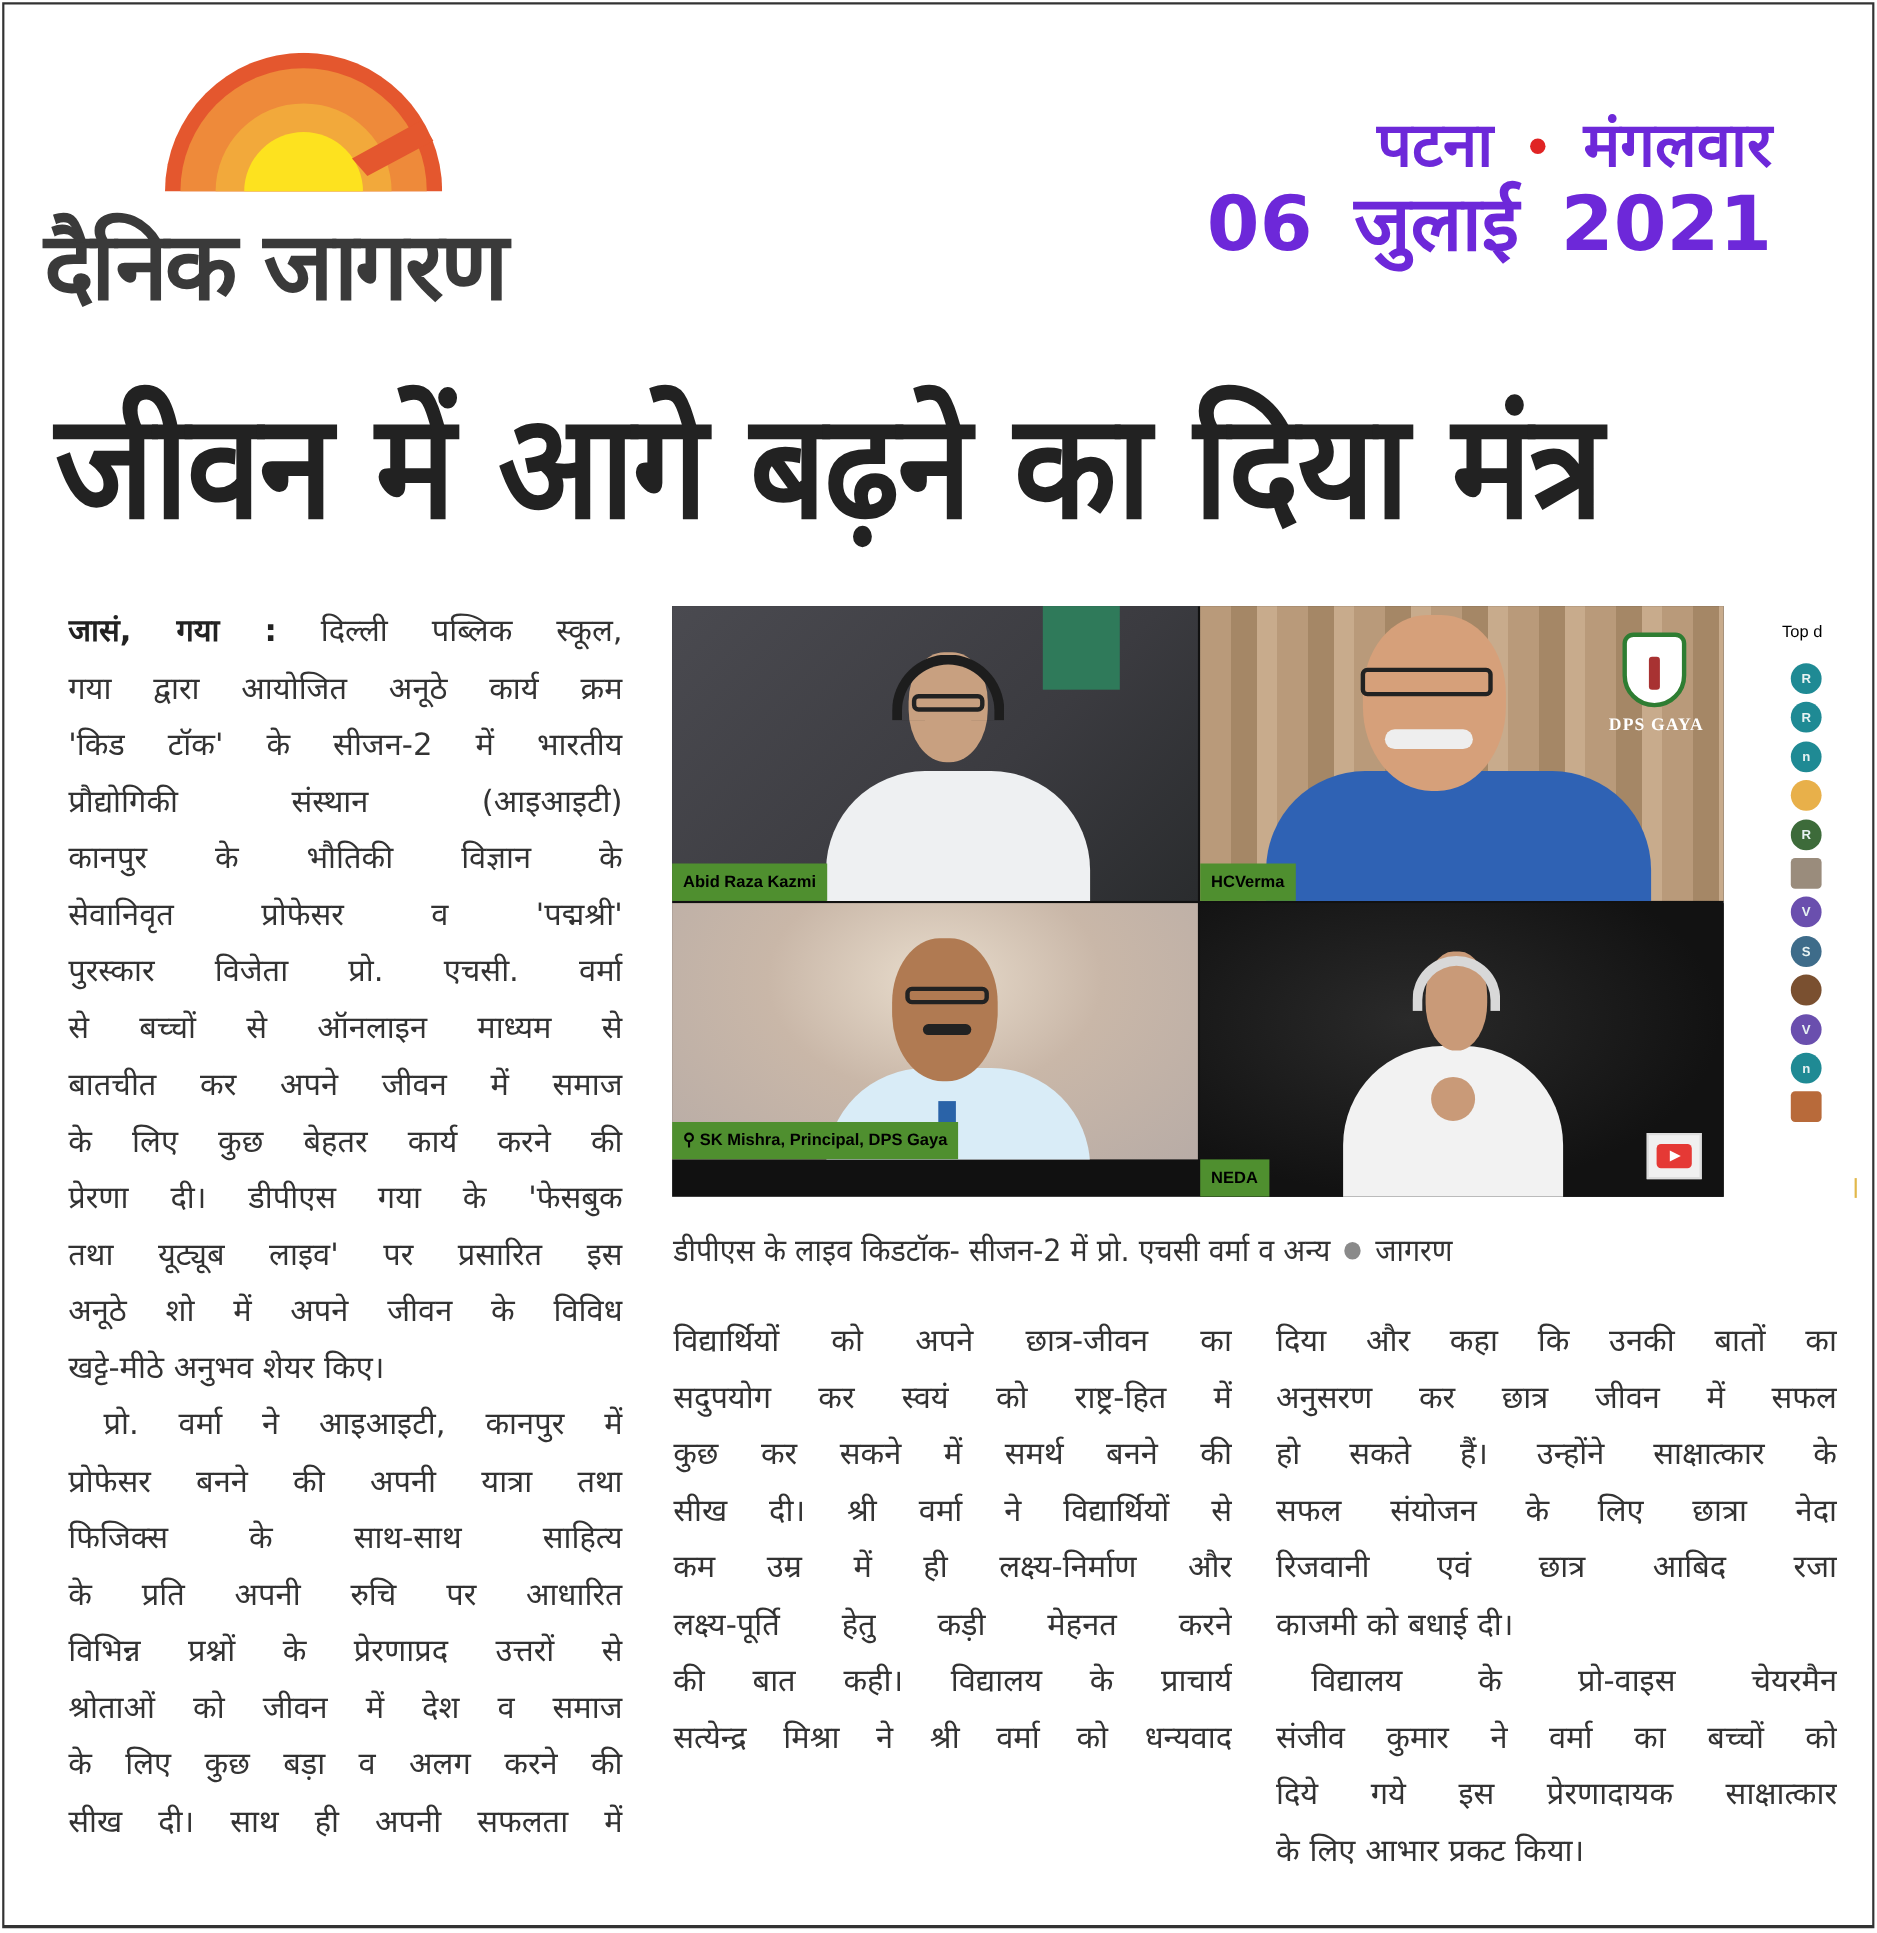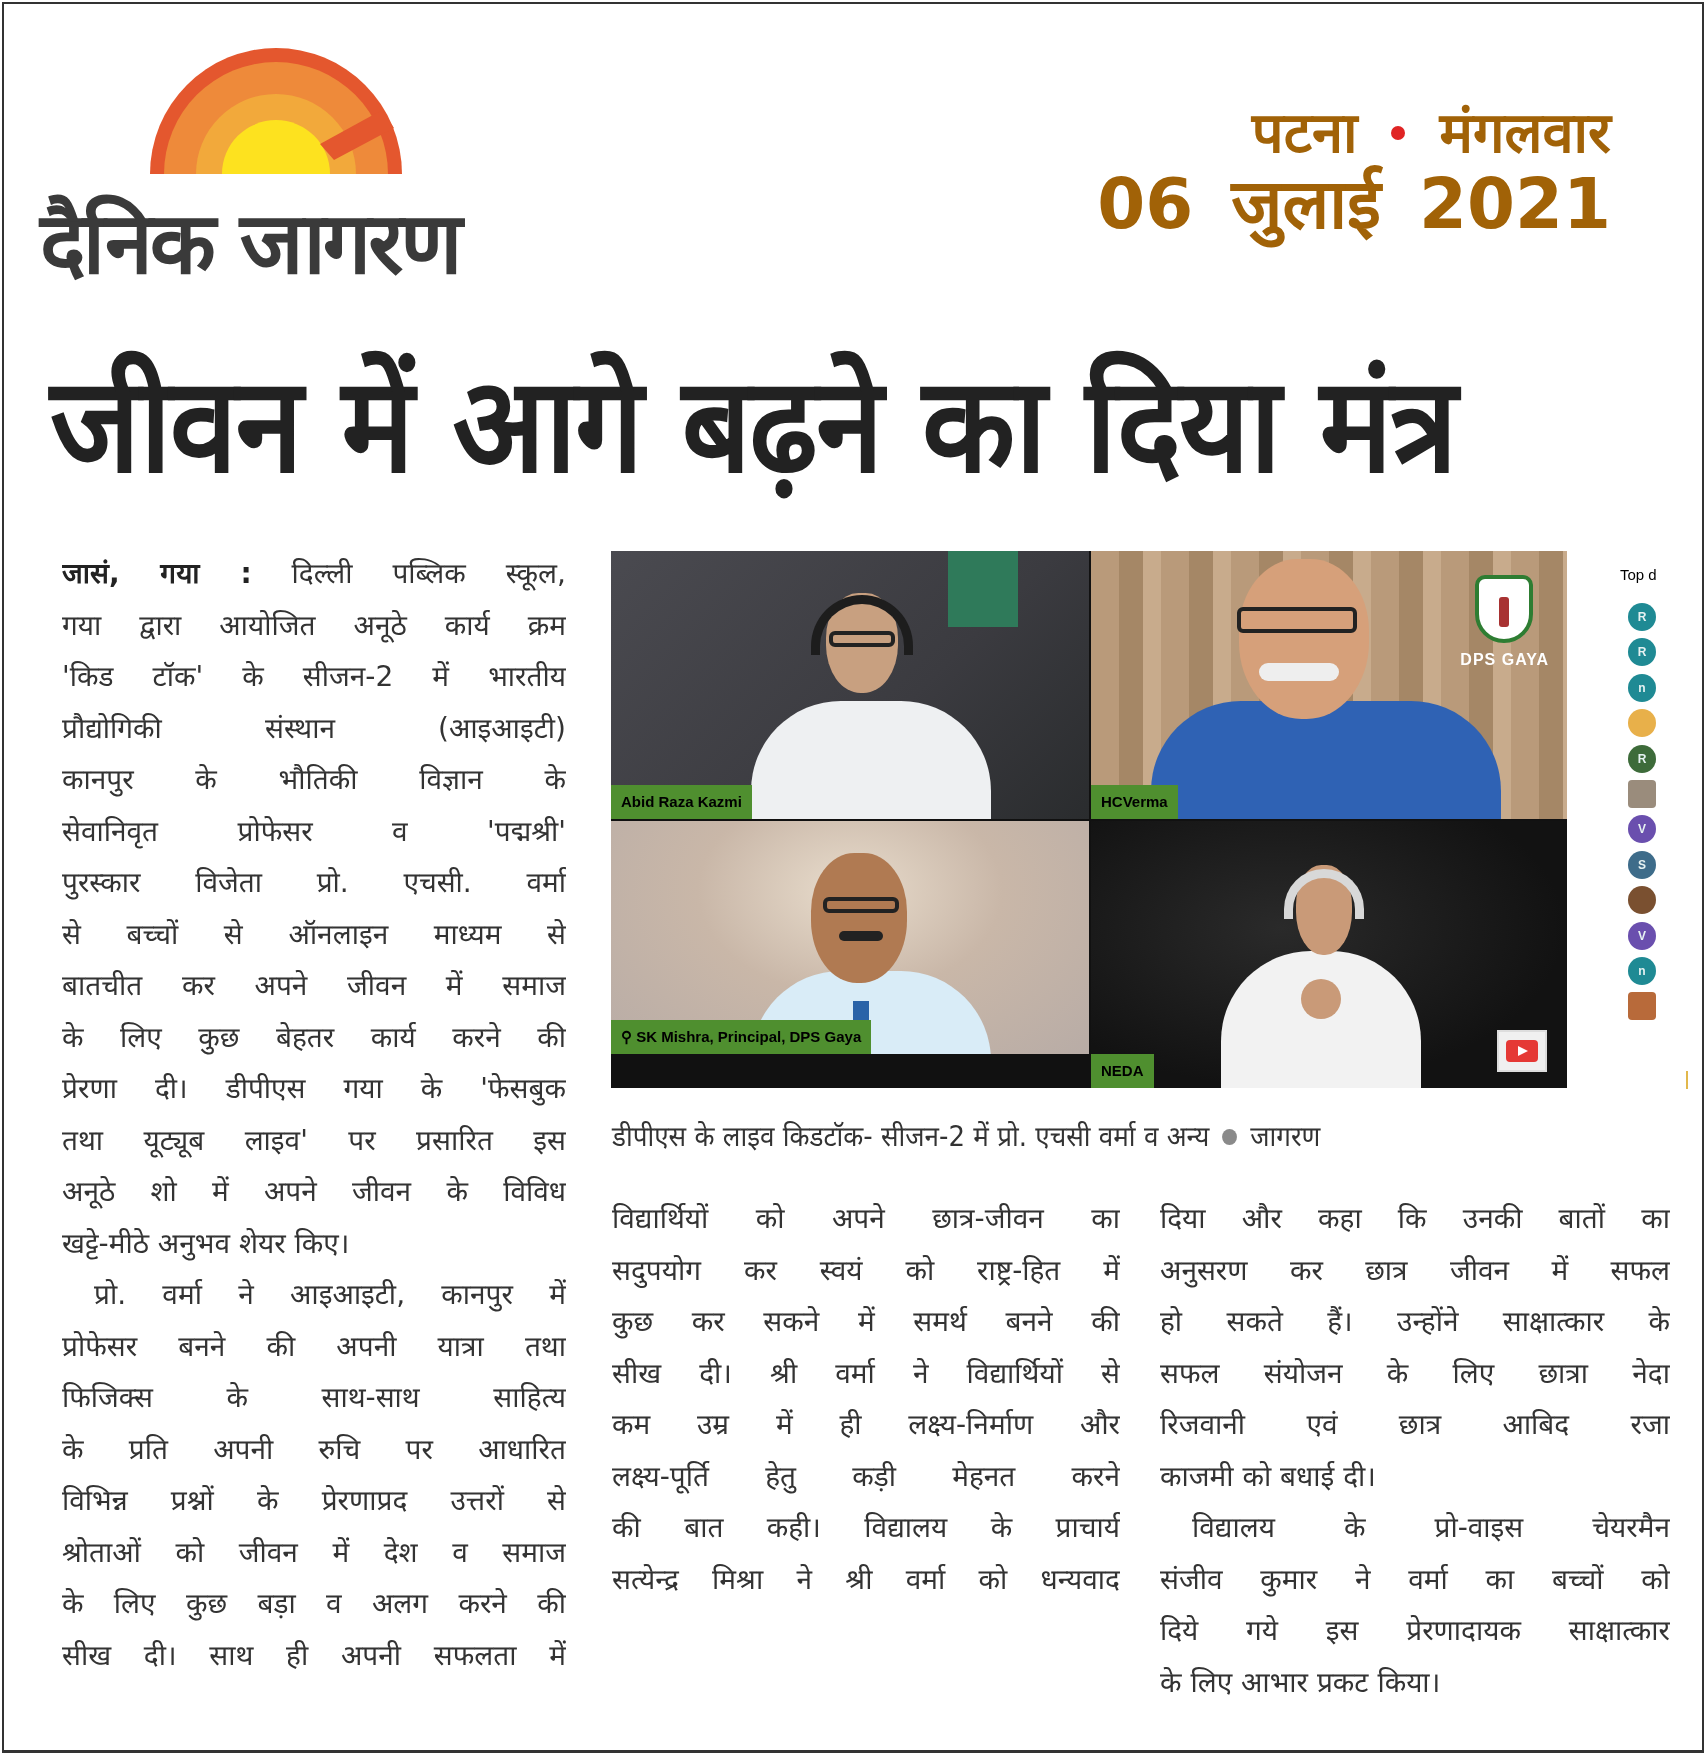--- a/index.html
+++ b/index.html
@@ -4,21 +4,21 @@
 <style>
   * { box-sizing: border-box; margin: 0; padding: 0; }
   html, body { width: 1706px; height: 1757px; background: #ffffff; overflow: hidden; }
   body { font-family: "DejaVu Sans", sans-serif; color: #2b2b2b; position: relative; }
 
   .frame { position: absolute; left: 2px; top: 2px; width: 1702px; height: 1751px; border: 2px solid #333; border-bottom-width: 3px; }
 
   
   .logo-sun { position: absolute; left: 150px; top: 48px; width: 252px; height: 126px; }
   .logo-text { position: absolute; left: 40px; top: 200px; font-family: "DejaVu Sans", sans-serif; font-weight: bold; font-size: 86px; letter-spacing: -3px; color: #3a3a3a; line-height: 1; }
-  .dateline { position: absolute; right: 95px; top: 100px; text-align: right; font-weight: bold; color: #a16207; }
+  .dateline { position: absolute; right: 95px; top: 100px; text-align: right; font-weight: bold; color: #6d28d9; }
   .dateline .city-row { font-size: 56px; line-height: 66px; display: flex; align-items: center; justify-content: flex-end; gap: 34px; }
   .dateline .dot { width: 14px; height: 14px; border-radius: 50%; background: #e02424; display: inline-block; }
   .dateline .date-row { font-size: 69px; line-height: 76px; word-spacing: 14px; }
 
   
   .headline { position: absolute; left: 50px; top: 345px; width: 1610px; font-weight: bold; font-size: 132px; line-height: 160px; letter-spacing: -2px; color: #222; white-space: nowrap; transform: scaleX(0.92); transform-origin: left top; }
 
   
   .col { position: absolute; font-size: 28px; line-height: 51.5px; color: #333; text-align: justify; text-align-last: justify; }
   .col .line { display: block; white-space: nowrap; text-align-last: justify; text-align: justify; height: 51.5px; overflow: hidden; }
@@ -41,21 +41,21 @@
   .person { position: absolute; }
   .head { position: absolute; border-radius: 45% 45% 48% 48%; }
   .torso { position: absolute; border-radius: 90px 90px 0 0; }
   .glasses { position: absolute; height: 16px; border: 4px solid #222; border-radius: 6px; }
   .headphone { position: absolute; border: 9px solid #1d1d1d; border-bottom: none; border-radius: 60px 60px 0 0; }
 
   .green-block { position: absolute; left: 337px; top: 0; width: 70px; height: 76px; background: #2f7a5a; }
 
   .dps-logo { position: absolute; right: 34px; top: 24px; width: 58px; height: 68px; background: #fff; border: 4px solid #2e7d32; border-radius: 10px 10px 29px 29px; }
   .dps-logo::after { content: ""; position: absolute; left: 20px; top: 18px; width: 10px; height: 30px; background: #a83232; border-radius: 3px; }
-  .dps-text { position: absolute; right: 18px; top: 100px; color: #fff; font-family: Liberation Sans, sans-serif; font-weight: bold; font-size: 16px; letter-spacing: 1px; }
+  .dps-text { position: absolute; right: 18px; top: 100px; color: #fff; font-family: Liberation Serif, serif; font-weight: bold; font-size: 16px; letter-spacing: 1px; }
 
   .yt-btn { position: absolute; right: 20px; bottom: 16px; width: 50px; height: 42px; background: #f0f0f0; border: 2px solid #ddd; display: flex; align-items: center; justify-content: center; }
   .yt-btn span { width: 32px; height: 22px; background: #e53935; border-radius: 4px; position: relative; }
   .yt-btn span::after { content: ""; position: absolute; left: 12px; top: 6px; border-left: 10px solid #fff; border-top: 5px solid transparent; border-bottom: 5px solid transparent; }
 
   
   .sidebar { position: absolute; left: 1610px; top: 566px; width: 80px; }
   .sidebar .title { font-family: "Liberation Sans", sans-serif; font-size: 15px; color: #000000; margin-left: 10px; margin-bottom: 20px; }
   .avatar { width: 28px; height: 28px; border-radius: 50%; margin: 0 0 7.4px 18px; display: flex; align-items: center; justify-content: center; font-family: "Liberation Sans", sans-serif; font-size: 12px; color: #e6f2f2; font-weight: bold; }
   .sidebar-line { position: absolute; left: 76px; top: 505px; width: 2px; height: 18px; background: #e2b84b; }

